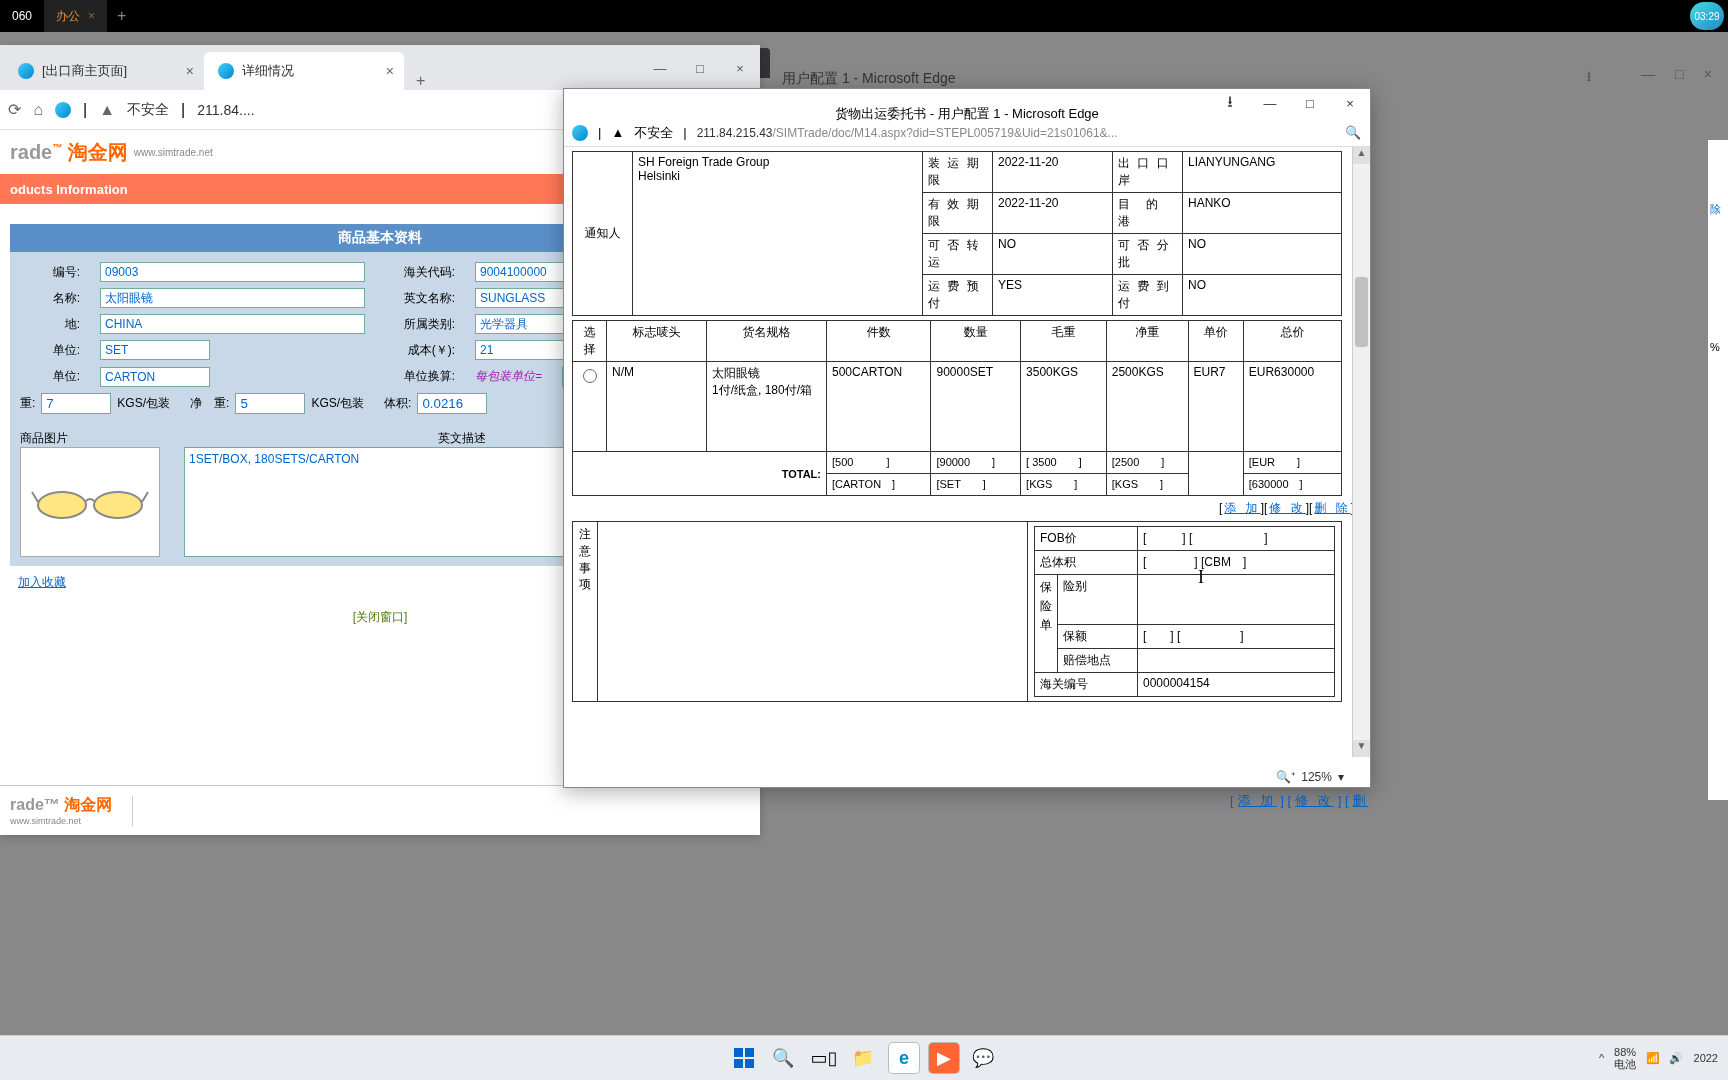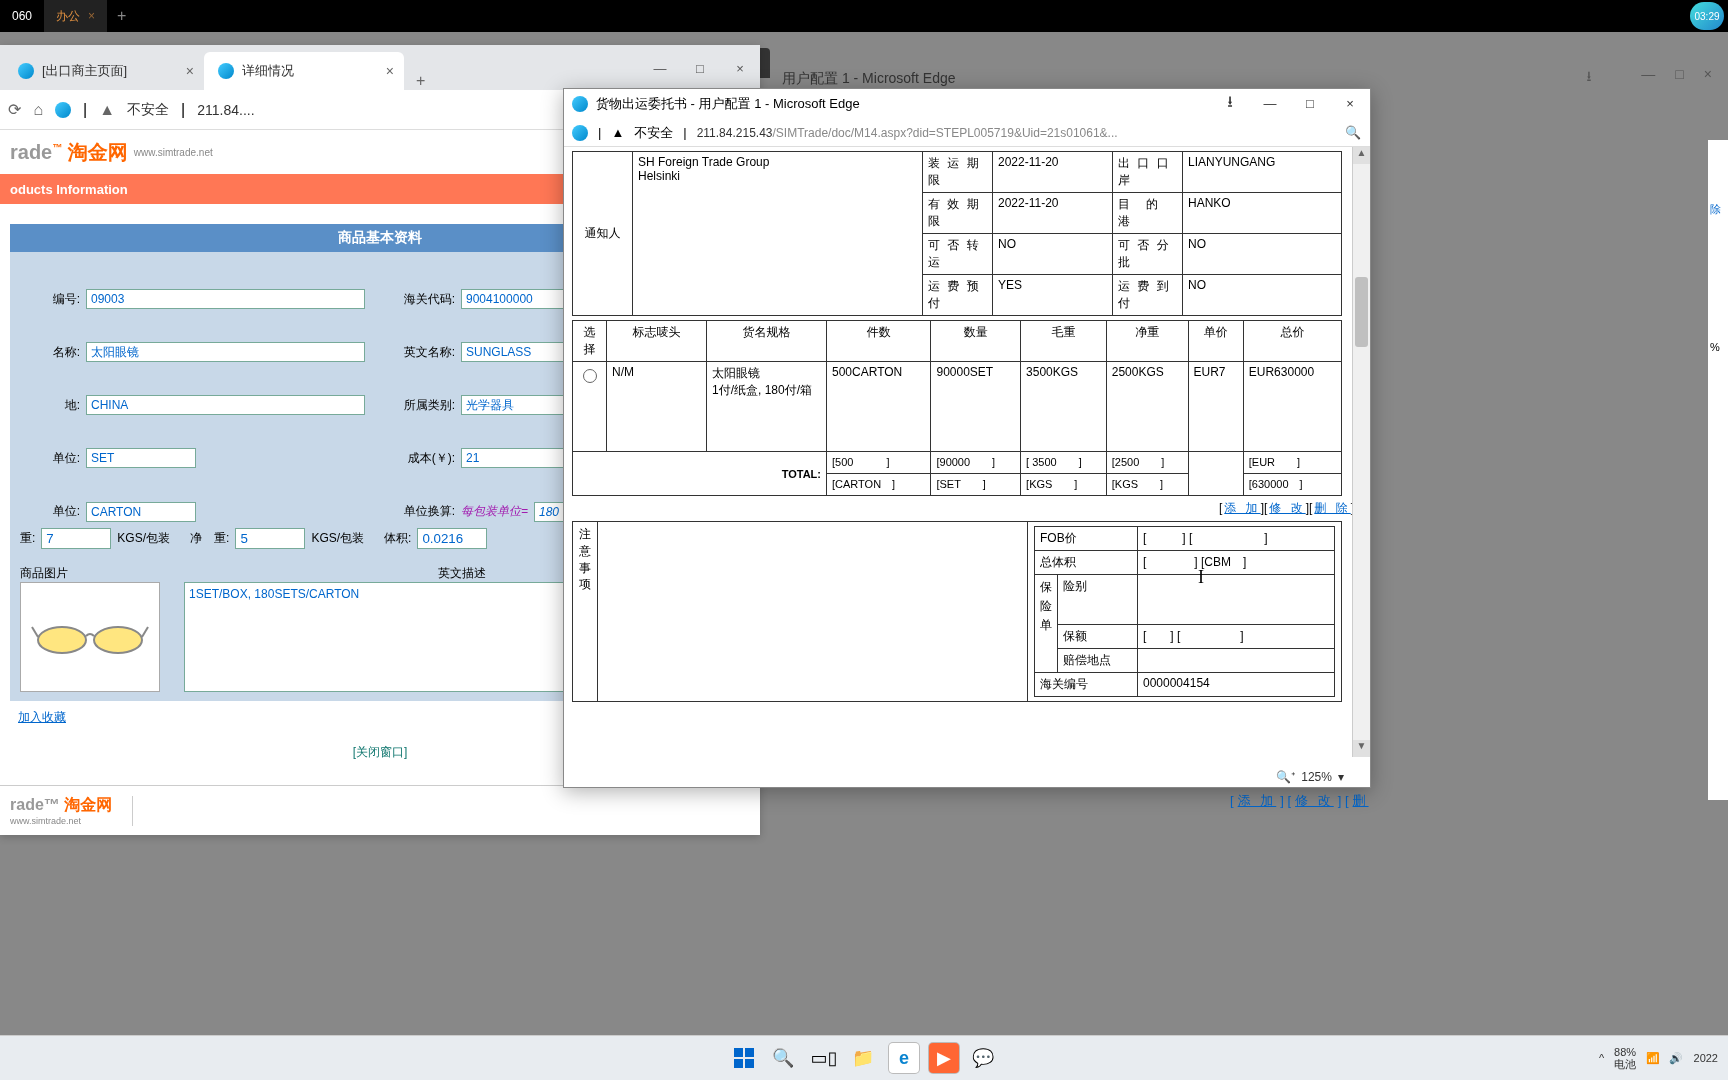--- a/index.html
+++ b/index.html
@@ -39,46 +39,46 @@
 .logo-text .tm{font-size:10px; vertical-align:super;}
 .logo-sub{ font-size:10px; color:#888;}
 .date-chip{ position:absolute; right:20px; font-size:11px; color:#555;}
 .date-chip::before{content:"📅 ";}
 
 .orange-bar{ height:30px; background:#f75; color:#fff; display:flex; align-items:center; padding:0 10px; font-size:13px; font-weight:bold;}
 
 .product-area{ padding:20px 10px 10px; background:#fff;}
 .section-title{ background:#5a8fc7; color:#fff; text-align:center; padding:5px; font-size:14px; font-weight:bold;}
 .form-grid{ background:#c8d8e8; padding:10px; display:grid; grid-template-columns: 1fr 1fr; gap:6px 30px; font-size:12px;}
-.form-row{ display:flex; align-items:center; gap:6px;margin-top:27px;}
+.form-row{ display:flex; align-items:center; gap:20px;}
 .form-row label{ min-width:60px; text-align:right;}
 .form-row input, .form-row .val{ border:1px solid #7a9; background:#fff; padding:2px 4px; font-size:12px; color:#06c; flex:1; min-width:0;}
 .form-row .static{ color:#a21caf; border:none; background:none; padding:2px 0;font-style:italic;}
 .triple{ grid-column: span 2; display:flex; gap:20px; align-items:center;}
 .triple .seg{display:flex; align-items:center; gap:6px;}
 .triple input{ width:70px; border:1px solid #7a9; padding:2px 4px; color:#06c;}
 
 .pic-desc-row{ background:#c8d8e8; display:flex; padding:6px 10px; gap:14px; font-size:12px;}
 .pic-col{ width:150px; text-align:left;}
 .pic-col .pic{ width:140px; height:110px; background:#fff; border:1px solid #aaa; display:flex; align-items:center; justify-content:center;}
 .sunglasses-svg{ width:120px;}
 .desc-col{ flex:1; text-align:center;}
 .desc-col textarea{ width:100%; height:110px; border:1px solid #7a9; font-size:12px; color:#06c; resize:none; padding:4px;}
 .fav-link{ text-align:left; color:#06c; font-size:12px; padding:8px; text-decoration:underline; cursor:pointer;}
-.close-link{ text-align:center; color:#0f766e; font-size:12px; padding:10px;}
+.close-link{ text-align:center; color:#4d7c0f; font-size:12px; padding:10px;}
 
 .footer{ position:absolute; bottom:0; left:0; right:0; height:50px; border-top:1px solid #ccc; display:flex; align-items:center; padding:0 10px; gap:20px;}
 .footer-logo .t1{color:#f60; font-weight:bold;}
 .footer-logo .t2{font-size:9px; color:#888;}
 .footer-text{ font-size:11px; color:#555; line-height:1.4;}
 .powered-badge{ position:absolute; right:40px; bottom:54px; background:#3a7; color:#fff; font-size:10px; padding:3px 8px; border-radius:3px;}
 
 
 .popup { position: absolute; top: 88px; left: 563px; width: 808px; height: 700px; background: #fff; box-shadow: 0 4px 20px rgba(0,0,0,.3); border:1px solid #888; }
-.popup-titlebar{ height:30px; background:#fff; display:flex; align-items:center; padding:0 8px; font-size:13px; gap:8px;}
+.popup-titlebar{ height:30px; background:#fff; display:flex; align-items:center; padding:0 8px; font-size:13px; gap:16px;flex-direction:column;}
 .popup-winbtns{ position:absolute; right:0; top:0; display:flex;}
 .popup-winbtns span{ width:40px; height:28px; display:flex; align-items:center; justify-content:center; font-size:13px; color:#333;}
 .popup-winbtns .dl{font-size:16px;}
 .popup-addr{ height:28px; display:flex; align-items:center; padding:0 8px; gap:10px; font-size:13px; border-bottom:1px solid #ddd;}
 .popup-addr .url{ color:#888; font-size:12px; flex:1; white-space:nowrap; overflow:hidden;}
 .popup-addr .url .dark{color:#333;}
 .popup-body{ position:relative; height:610px; overflow:hidden; }
 
 .doc-table{ border-collapse:collapse; font-size:12px; width:770px; margin:4px 8px; }
 .doc-table td{ border:1px solid #333; padding:3px 5px; vertical-align:top; }

